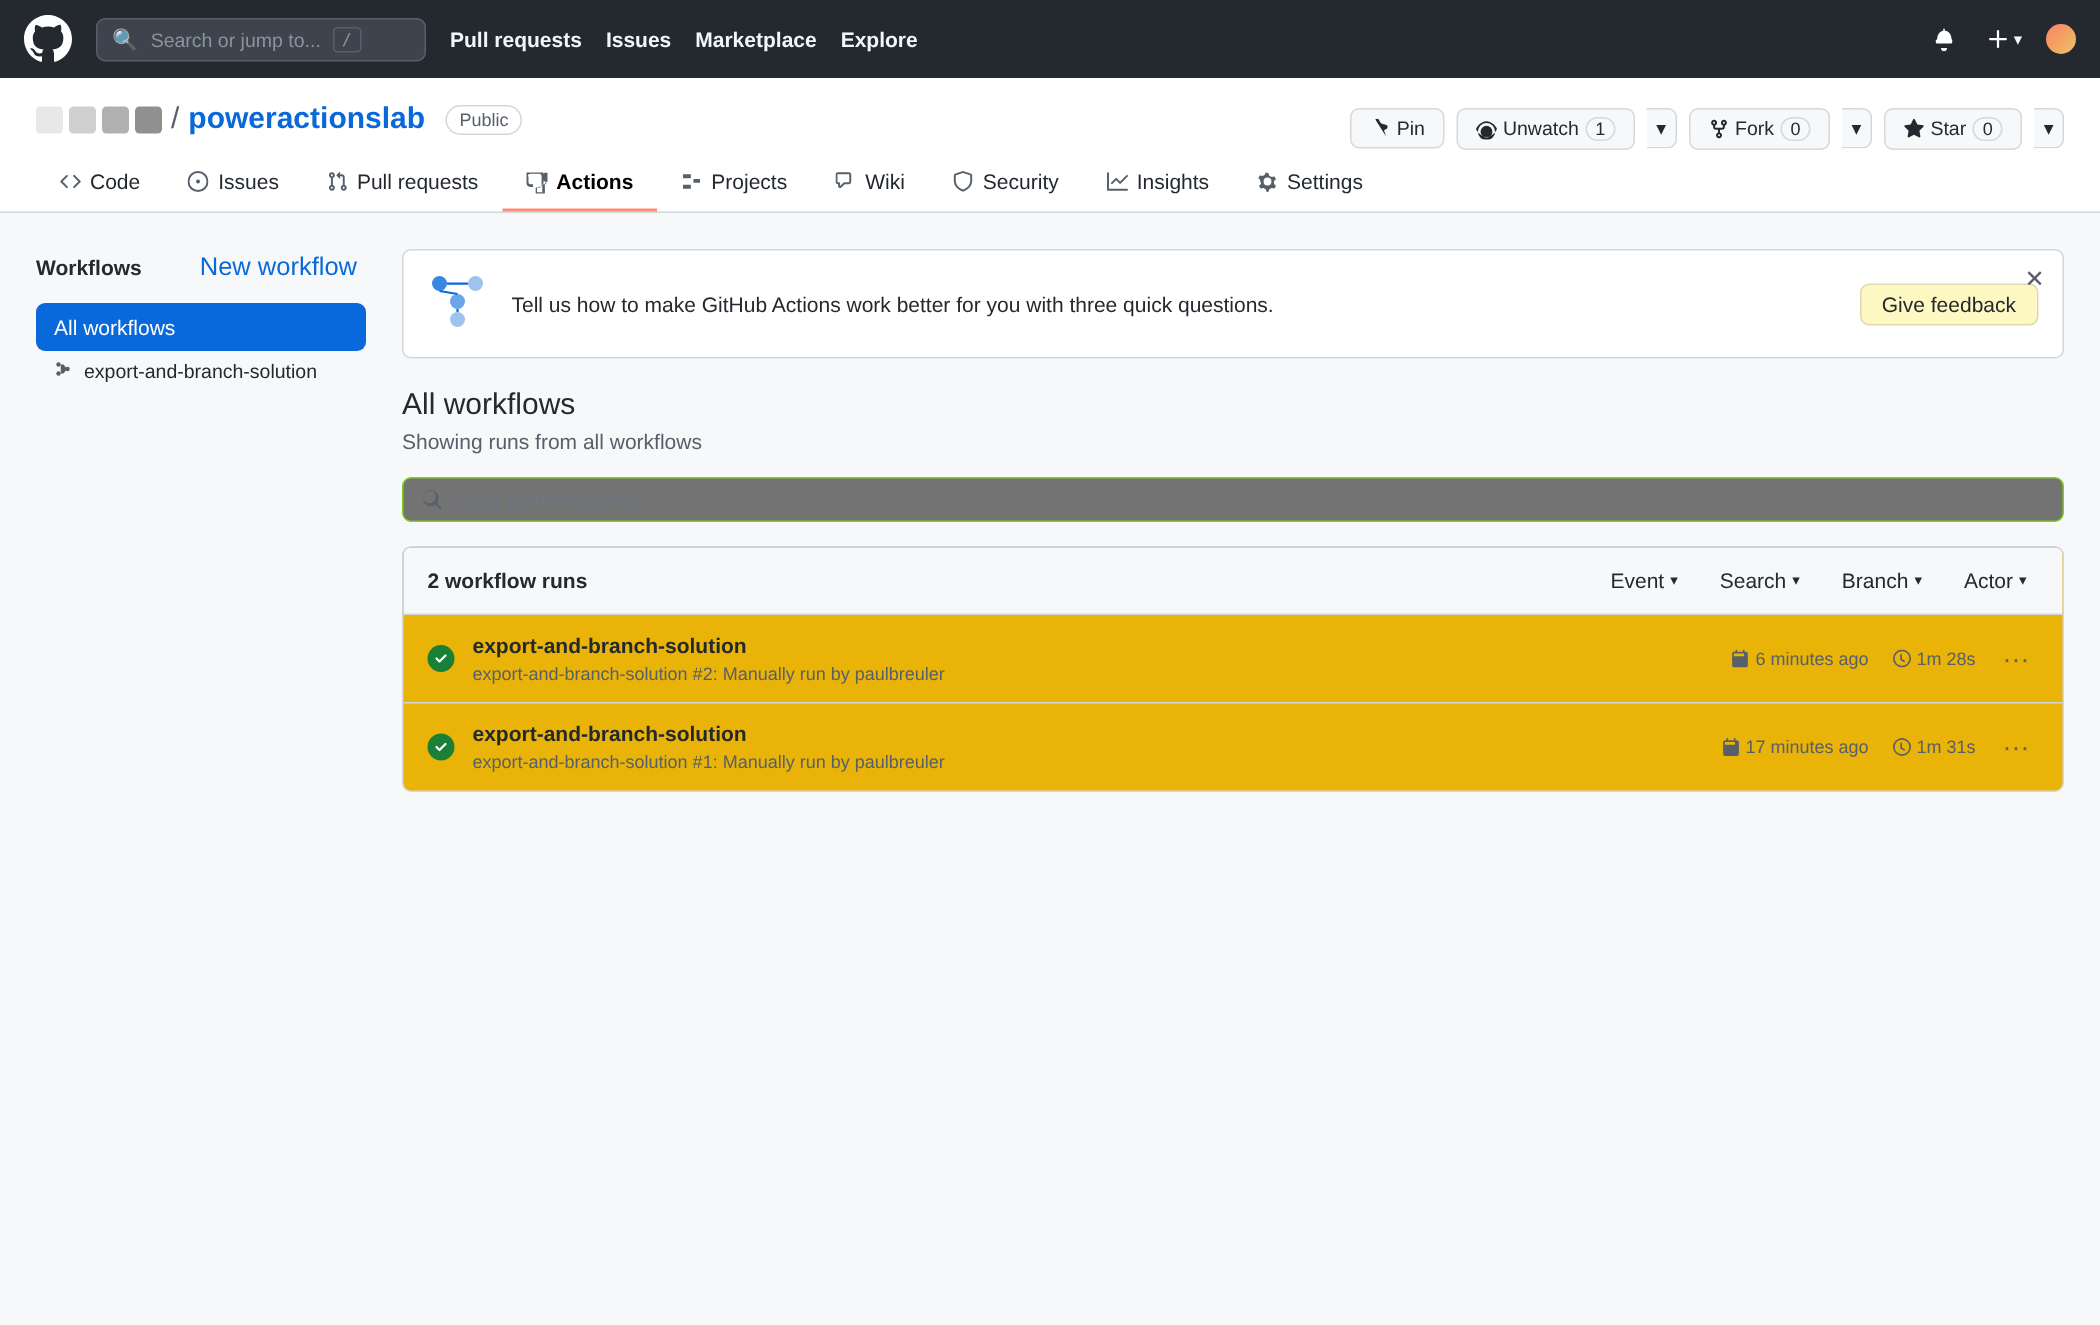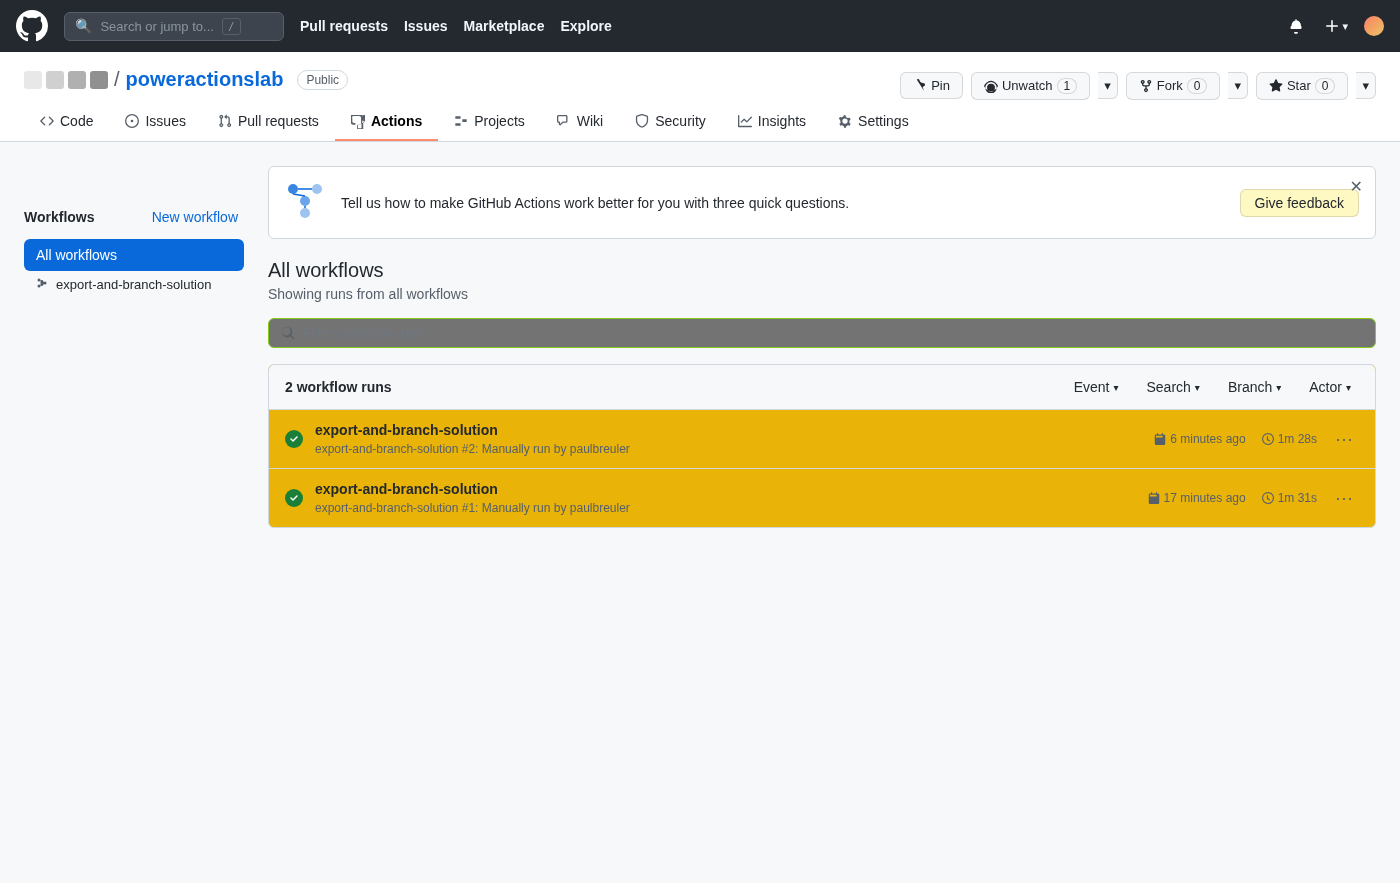--- a/index.html
+++ b/index.html
@@ -126,30 +126,30 @@
 
     
     .main-content {
       display: flex;
       padding: 24px;
       gap: 24px;
       max-width: 1400px;
     }
 
     
-    .sidebar { width: 220px; flex-shrink: 0; margin-top: 41px; }
+    .sidebar { width: 220px; flex-shrink: 0; }
     .sidebar-header {
       display: flex;
       align-items: center;
       justify-content: space-between;
       margin-bottom: 12px;
     }
     .sidebar-title { font-size: 14px; font-weight: 600; color: #24292f; }
     .new-workflow-btn {
-      font-size: 14px;
+      font-size: 17px;
       color: #0969da;
       background: none;
       border: none;
       cursor: pointer;
       padding: 2px 6px;
     }
     .sidebar-item {
       display: flex;
       align-items: center;
       gap: 8px;

